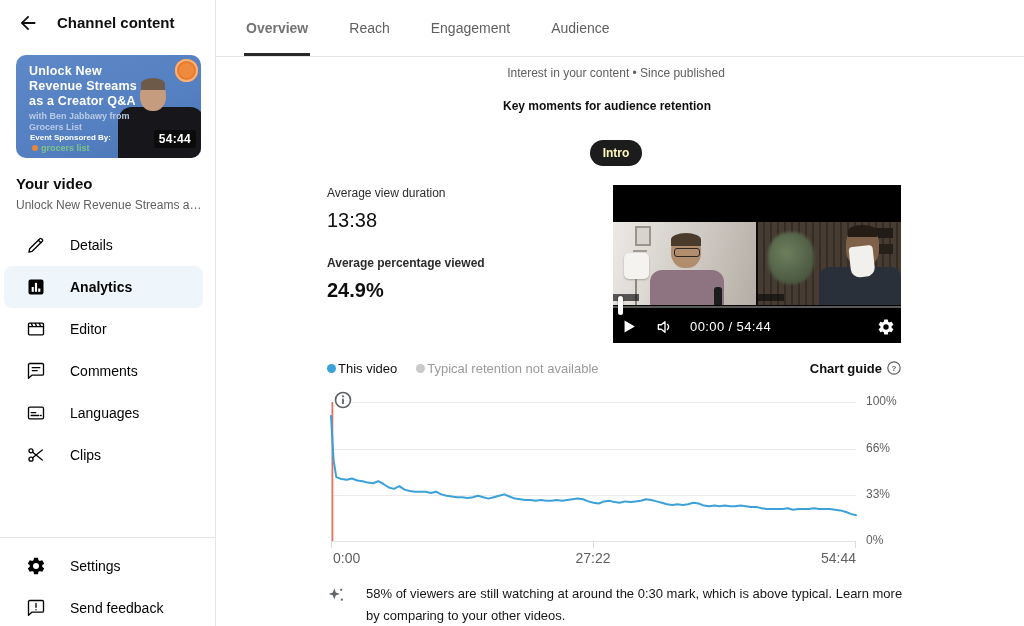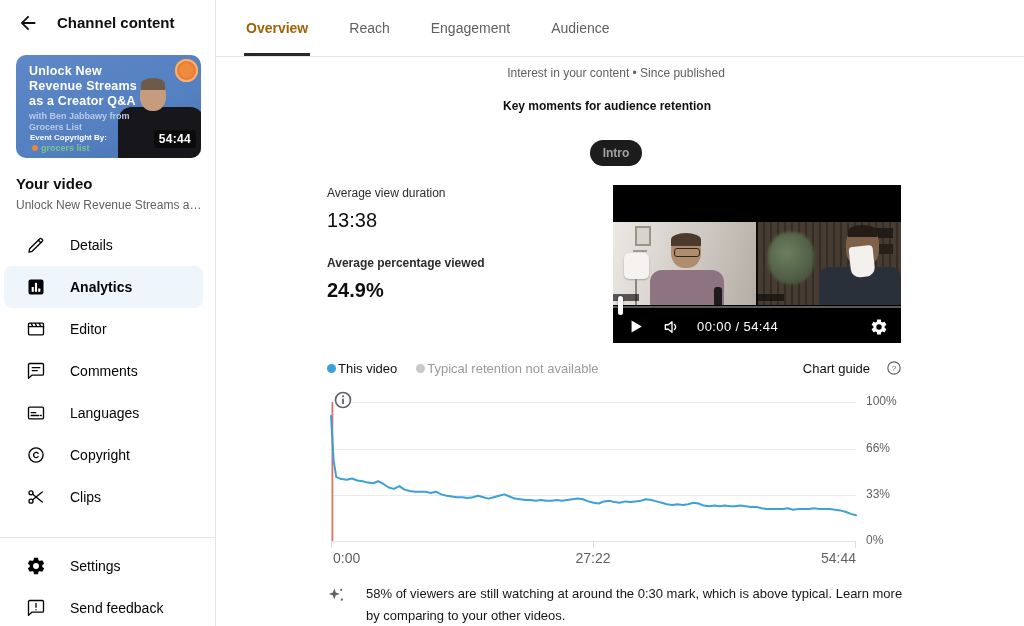--- a/index.html
+++ b/index.html
@@ -41,27 +41,27 @@
   .sb-item.active .sb-label { font-weight:700; }
   .sb-divider { position:absolute; left:0; top:537px; width:215px; border-top:1px solid #e5e5e5; }
   .sb-footer { position:absolute; left:0; top:545px; width:215px; }
 
   
   #main { position:absolute; left:215px; top:0; width:809px; height:626px; border-left:1px solid #e5e5e5; background:#fff; }
   .tabbar { position:absolute; left:0; top:0; width:809px; height:57px; border-bottom:1px solid #e5e5e5;
             display:flex; align-items:stretch; padding-left:28px; gap:37px; }
   .tab { position:relative; border:none; background:none; font-size:14px; color:#606060; cursor:pointer; padding:0 2px;
          display:flex; align-items:center; font-family:inherit; }
-  .tab.active { color:#a16207; font-weight:700; }
+  .tab.active { color:#737373; font-weight:700; }
   .tab.active::after { content:""; position:absolute; left:0; right:0; bottom:0; height:3px; background:#282828; }
 
   .caption { position:absolute; left:115px; top:66px; width:570px; text-align:center; font-size:12px; color:#606060; }
   .report-title { position:absolute; left:106px; top:99px; width:570px; text-align:center; font-size:12px; font-weight:700; }
   .chip-row { position:absolute; left:115px; top:140px; width:570px; text-align:center; }
-  .chip { background:#1c1c1c; color:#a3a3a3; border:none; border-radius:14px; padding:6px 13px; font-size:12px; font-weight:700;
+  .chip { background:#1c1c1c; color:#fef9c3; border:none; border-radius:14px; padding:6px 13px; font-size:12px; font-weight:700;
           cursor:pointer; font-family:inherit; }
 
   .metric { position:absolute; left:111px; width:250px; }
   .metric-1 { top:186px; } .metric-2 { top:256px;font-weight:bold; }
   .metric-label { font-size:12px; color:#2c2c2c; }
   .metric-value { margin-top:9px; font-size:20px; color:#0f0f0f; }
 
   
   .player { position:absolute; left:397px; top:185px; width:288px; height:158px; background:#000; }
   .cams { position:absolute; left:0; top:37px; width:288px; height:83px; display:flex; gap:2px; background:#0a0a0a; }
@@ -79,33 +79,33 @@
   .cam-tag { position:absolute; left:0; bottom:4px; width:26px; height:7px; background:rgba(10,10,10,.65); }
   .cam-right { background:repeating-linear-gradient(90deg,#473c32 0 5px,#342c25 5px 7px); }
   .plant { position:absolute; left:10px; top:10px; width:46px; height:52px; border-radius:45%; background:radial-gradient(circle at 40% 40%,#6d7f5d,#4c5a42 70%); filter:blur(1.5px); }
   .shelf-box { position:absolute; right:8px; top:6px; width:18px; height:10px; background:#211c18; box-shadow:0 16px 0 #262019; }
   .person-r-body { position:absolute; right:0; bottom:0; width:82px; height:38px; border-radius:10px 10px 0 0; background:#2a303a; }
   .person-r-head { position:absolute; right:22px; top:5px; width:33px; height:40px; border-radius:42%; background:#7f6149; }
   .person-r-head::before { content:""; position:absolute; left:2px; top:-2px; width:29px; height:12px; border-radius:50% 50% 0 0; background:#241c15; }
   .mug { position:absolute; right:27px; top:24px; width:24px; height:31px; border-radius:4px 4px 9px 9px; background:#f2f0ec; transform:rotate(-6deg); }
   .progress-track { position:absolute; left:0; top:121px; width:288px; height:2px; background:rgba(255,255,255,.35); }
   .scrubber { position:absolute; left:5px; top:111px; width:5px; height:19px; border-radius:3px; background:#fff; box-shadow:0 0 2px rgba(0,0,0,.6); cursor:pointer; }
-  .controls { position:absolute; left:0; bottom:0; width:288px; height:33px; display:flex; align-items:center; padding:0 13px;text-align:center; }
+  .controls { position:absolute; left:0; bottom:0; width:288px; height:33px; display:flex; align-items:center; padding:0 6px;text-align:center; }
   .ctrl-btn { border:none; background:none; padding:0; cursor:pointer; display:flex; align-items:center; }
   .time-display { color:#fff; font-size:13px; margin-left:15px; letter-spacing:.4px; }
 
   
   .legend { position:absolute; left:111px; top:360px; width:575px; display:flex; align-items:center; font-size:13px; }
   .legend-dot { width:9px; height:9px; border-radius:50%; display:inline-block; flex:none; }
   .dot-blue { background:#3ba1d8; }
   .dot-gray { background:#c9c9c9; }
   .legend-item { display:flex; align-items:center; gap:2px; }
   .legend-item + .legend-item { margin-left:19px; }
   .legend-muted { color:#9a9a9a; }
-  .chart-guide { margin-left:auto; display:flex; align-items:center; gap:16px; cursor:pointer; color:#0f0f0f; }
+  .chart-guide { margin-left:auto; display:flex; align-items:center; gap:4px; cursor:pointer; color:#0f0f0f;font-weight:bold; }
 
   
   .chart-wrap { position:absolute; left:115px; top:396px; width:585px; height:178px; }
   .chart-svg { position:absolute; left:0; top:6px; overflow:visible; }
   .chart-info { position:absolute; left:2px; top:-6px; width:20px; height:20px; background:#fff; border-radius:50%; cursor:pointer; }
   .ylabel { position:absolute; left:535px; font-size:12px; color:#606060; }
   .xlabel { position:absolute; top:154px; font-size:14px; color:#606060; }
 
   
   .insight { position:absolute; left:111px; top:583px; display:flex; }
@@ -135,21 +135,21 @@
       <div class="thumb-badge"></div>
       <div class="thumb-title">
         <div>Unlock New</div>
         <div>Revenue Streams</div>
         <div>as a Creator Q&amp;A</div>
       </div>
       <div class="thumb-sub">
         <div>with Ben Jabbawy from</div>
         <div>Grocers List</div>
       </div>
-      <div class="thumb-sponsor">Event Copyright By:</div>
+      <div class="thumb-sponsor">Event Sponsored By:</div>
       <div class="thumb-brand">
         <span class="brand-dot"></span>
         <span>grocers list</span>
       </div>
       <div class="thumb-duration">54:44</div>
     </div>
 
     <div class="sb-section-title">Your video</div>
     <div class="sb-video-title">Unlock New Revenue Streams as a ...</div>
 
@@ -183,27 +183,20 @@
             <path class="icon-stroke" d="M7.5 8h9M7.5 11.5h6"></path>
           </svg>
         <span class="sb-label">Comments</span>
       </div>
       <div class="sb-item">
         <svg viewBox="0 0 24 24">
             <rect class="icon-stroke" x="3" y="5" width="18" height="14" rx="1.5"></rect>
             <path class="icon-stroke" d="M6.2 11.5h5.5M6.2 15h9M17.3 15h.9"></path>
           </svg>
         <span class="sb-label">Languages</span>
-      </div>
-      <div class="sb-item">
-        <svg viewBox="0 0 24 24">
-            <circle class="icon-stroke" cx="12" cy="12" r="8.5"></circle>
-            <path class="icon-stroke" d="M14.6 10a3.1 3.1 0 1 0 0 4"></path>
-          </svg>
-        <span class="sb-label">Copyright</span>
       </div>
       <div class="sb-item">
         <svg viewBox="0 0 24 24">
             <circle class="icon-stroke" cx="6" cy="7" r="2.4"></circle>
             <circle class="icon-stroke" cx="6" cy="17" r="2.4"></circle>
             <path class="icon-stroke" d="M8 8.6L19.5 18M8 15.4L19.5 6"></path>
           </svg>
         <span class="sb-label">Clips</span>
       </div>
     </nav>

